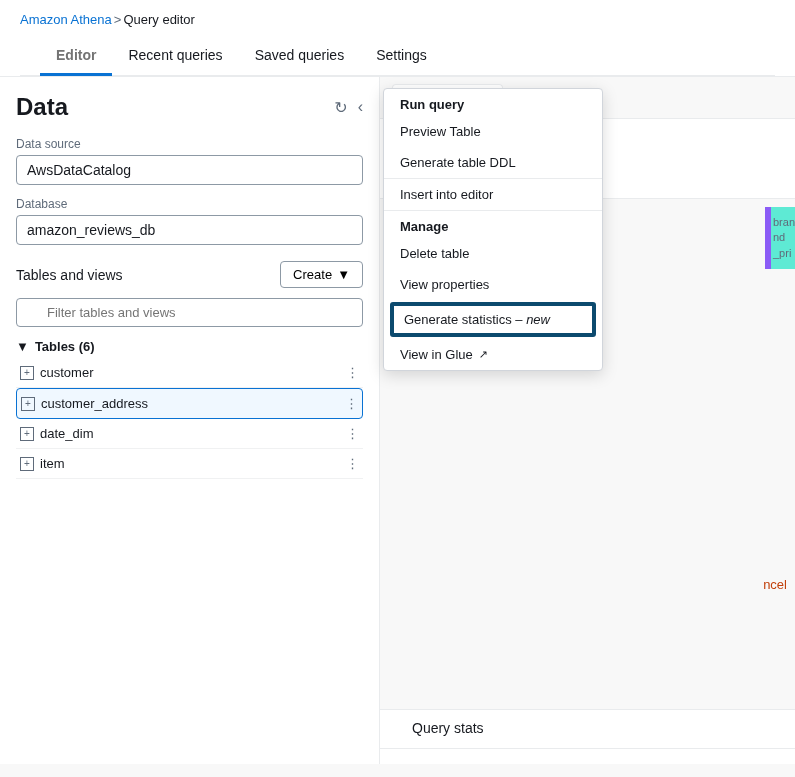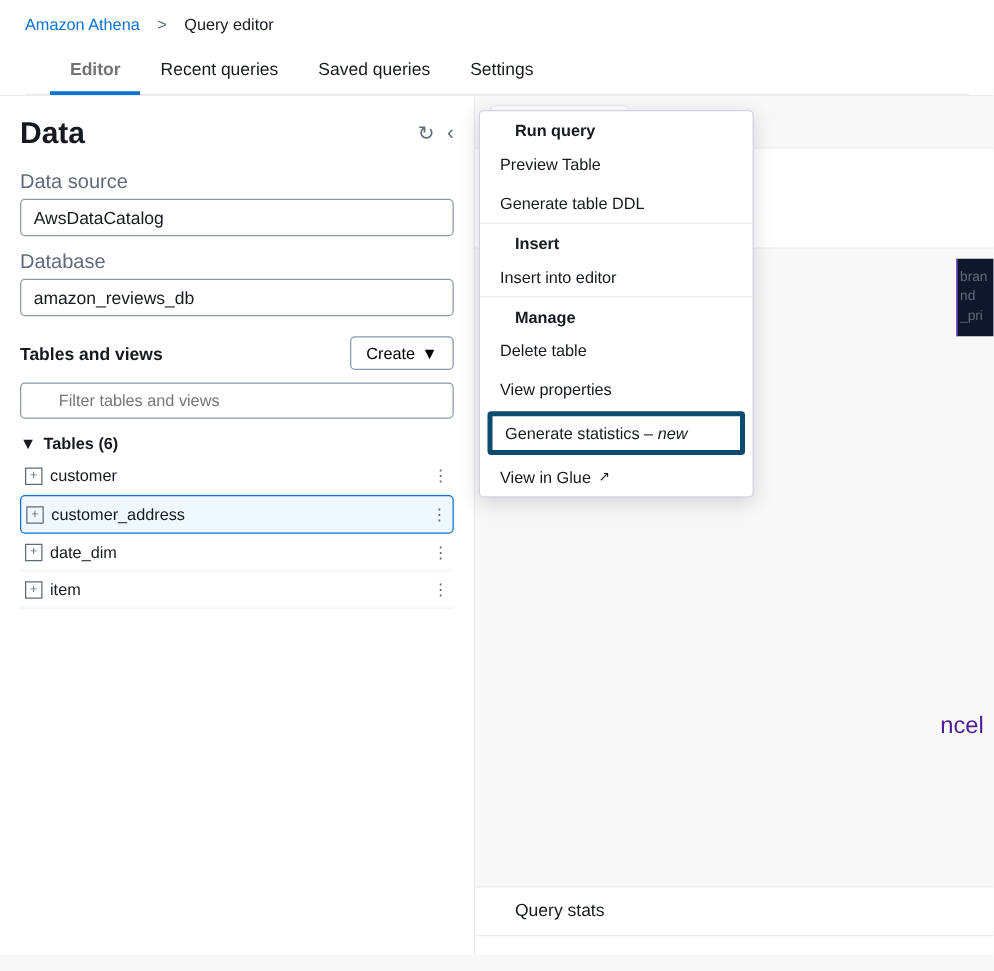--- a/index.html
+++ b/index.html
@@ -15,21 +15,21 @@
 
     
     .breadcrumb-bar {
       background: #fff;
       padding: 12px 20px 0 20px;
       border-bottom: 1px solid #e9ebed;
     }
     .breadcrumb {
       display: flex;
       align-items: center;
-      gap: 14px;
+      gap: 2px;
       font-size: 13px;
       color: #0972d3;
       padding-bottom: 10px;
     }
 
     
     .tabs {
       display: flex;
       gap: 0;
       background: #fff;
@@ -81,21 +81,21 @@
       align-items: center;
       color: #5f6b7a;
     }
     .icon-btn {
       cursor: pointer;
       font-size: 16px;
       color: #5f6b7a;
     }
 
     .field-label {
-      font-size: 16px;
+      font-size: 12px;
       color: #5f6b7a;
       margin-bottom: 4px;
       margin-top: 12px;
     }
     .field-value {
       border: 1px solid #8d99a5;
       border-radius: 4px;
       padding: 6px 10px;
       font-size: 14px;
       background: #fff;
@@ -104,21 +104,21 @@
 
     .tables-header {
       display: flex;
       align-items: center;
       justify-content: space-between;
       margin-top: 16px;
       margin-bottom: 10px;
     }
     .tables-label {
       font-size: 14px;
-      font-weight: 700;
+      font-weight: 400;
     }
     .create-btn {
       background: #fff;
       border: 1px solid #8d99a5;
       border-radius: 4px;
       padding: 5px 12px;
       font-size: 13px;
       cursor: pointer;
       display: flex;
       align-items: center;
@@ -281,21 +281,21 @@
       left: 383px;
       top: 88px;
       background: #fff;
       border: 1px solid #d1d5db;
       border-radius: 4px;
       box-shadow: 0 4px 16px rgba(0,0,0,0.15);
       width: 220px;
       z-index: 100;
     }
     .context-menu-section-header {
-      padding: 8px 16px 4px 28px;
+      padding: 8px 16px 4px 16px;
       font-size: 13px;
       font-weight: 700;
       color: #16191f;
     }
     .context-menu-item {
       padding: 8px 16px;
       font-size: 13px;
       color: #16191f;
       cursor: pointer;
       display: flex;
@@ -307,34 +307,34 @@
       margin: 2px 6px;
       border-radius: 3px;
       padding: 6px 10px;
     }
 
     .right-side-peek {
       position: absolute;
       right: 0;
       top: 130px;
       width: 30px;
-      background: #0f172a;
-      border-left: 1px solid #8b5cf6;
+      background: #5eead4;
+      border-left: 6px solid #8b5cf6;
       font-size: 11px;
       color: #5f6b7a;
       padding: 8px 2px;
       line-height: 1.4;
     }
 
     .cancel-area {
       position: absolute;
       right: 8px;
       bottom: 172px;
-      font-size: 19px;
-      color: #4c1d95;
+      font-size: 13px;
+      color: #c2410c;
       cursor: pointer;
     }
   </style>
 </head>
 <body>
 
 <div class="breadcrumb-bar">
   <div class="breadcrumb">
     <span style="cursor:pointer;color:#0972d3;">Amazon Athena</span>
     <span style="color:#5f6b7a;">&gt;</span>
@@ -464,21 +464,20 @@
     <div class="context-menu-section-header">Run query</div>
     <div class="context-menu-item">
       <span>Preview Table</span>
     </div>
     <div class="context-menu-item">
       <span>Generate table DDL</span>
     </div>
   </div>
 
   <div style="border-top:1px solid #e9ebed;">
-    <div class="context-menu-section-header">Insert</div>
     <div class="context-menu-item">
       <span>Insert into editor</span>
     </div>
   </div>
 
   <div style="border-top:1px solid #e9ebed;">
     <div class="context-menu-section-header">Manage</div>
     <div class="context-menu-item">
       <span>Delete table</span>
     </div>

